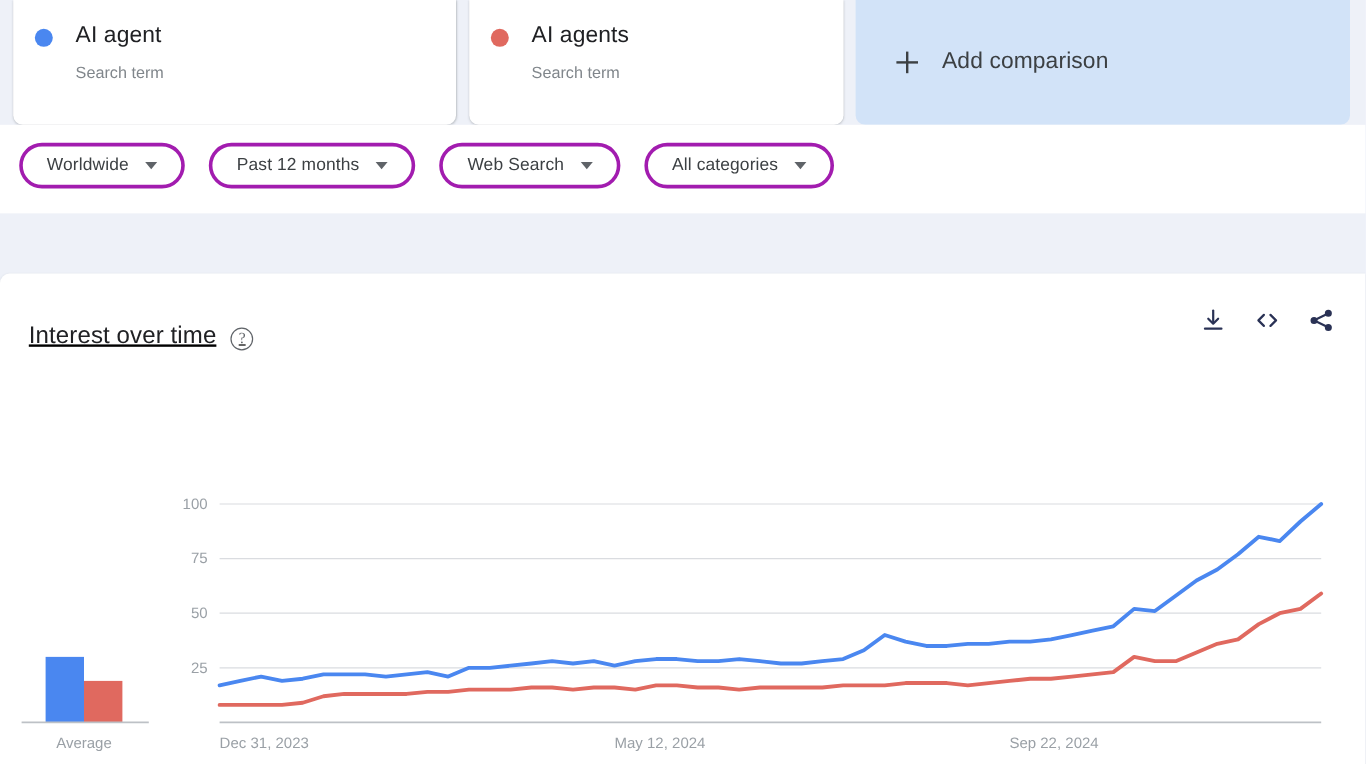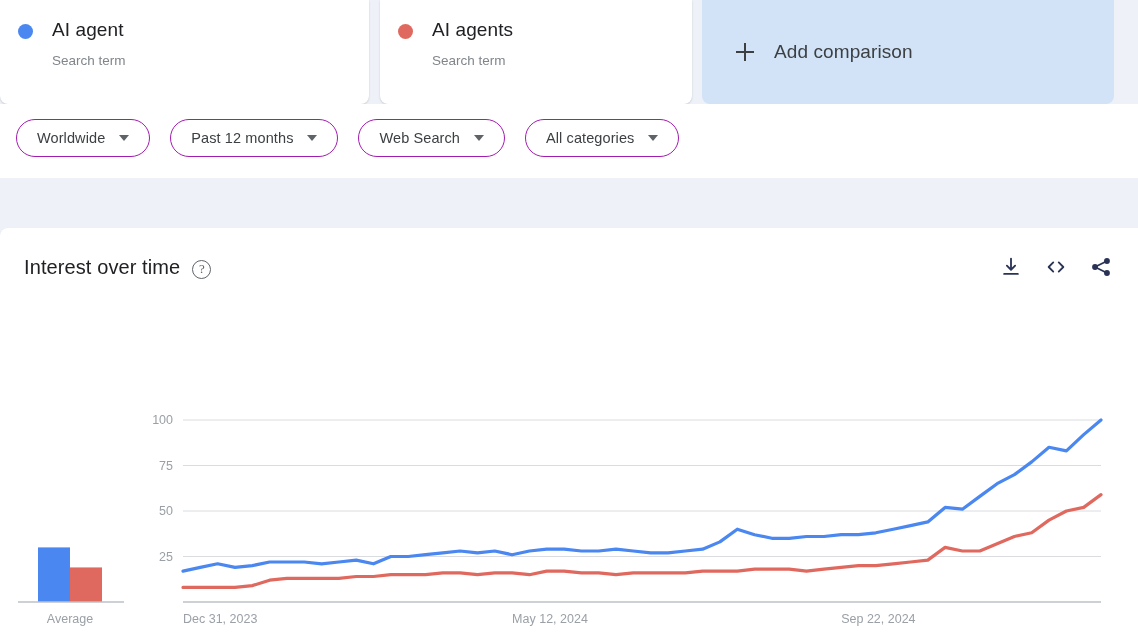--- a/index.html
+++ b/index.html
@@ -9,21 +9,21 @@
     width: 1138px; height: 637px;
     background: #eef1f8;
     font-family: "Liberation Sans", sans-serif;
     overflow: hidden;
   }
   .page { position: relative; width: 1138px; height: 637px; background: #eef1f8; }
 
   
   .terms-row {
     position: absolute; left: 0; top: 0; width: 1138px; height: 104px;
-    display: flex; align-items: stretch;
+    display: flex; align-items: stretch; padding-left: 11px;
   }
   .term-card {
     position: relative;
     background: #ffffff;
     border-radius: 0 0 8px 8px;
     box-shadow: 0 1px 2px rgba(60,64,67,.18), 0 0 1px rgba(60,64,67,.10);
     display: flex; align-items: flex-start;
     padding: 18px 0 0 18px;
   }
   .term-card.c1 { width: 369px; }
@@ -56,21 +56,21 @@
   .plus-icon::after  { top: 0; left: 8px; height: 18px; width: 2px; }
   .add-compare-label { font-size: 19px; color: #3c4043; letter-spacing: .1px; }
 
   
   .filter-strip {
     position: absolute; left: 0; top: 104px; width: 1138px; height: 74px;
     background: #ffffff;
   }
   .filters { display: flex; align-items: center; padding: 15px 0 0 16px; }
   .pill {
-    height: 38px; border: 1px solid #a21caf; border-radius: 19px;
+    height: 38px; border: 3px solid #a21caf; border-radius: 19px;
     display: flex; align-items: center; justify-content: center;
     padding: 0 20px; margin-right: 20px; background: #fff; cursor: pointer;
     white-space: nowrap;
   }
   .pill-label { font-size: 14.5px; color: #3c4043; letter-spacing: .1px; }
   .caret {
     width: 0; height: 0; margin-left: 14px;
     border-left: 5px solid transparent; border-right: 5px solid transparent;
     border-top: 6px solid #5f6368;
   }
@@ -78,21 +78,21 @@
   
   .band { position: absolute; left: 0; top: 178px; width: 1138px; height: 50px; background: #eef1f8; }
 
   
   .chart-card {
     position: absolute; left: 0; top: 228px; width: 1138px; height: 409px;
     background: #ffffff; border-radius: 8px 0 0 0;
     box-shadow: 0 1px 2px rgba(60,64,67,.12);
   }
   .chart-head {
-    position: absolute; left: 24px; top: 28px; display: flex; align-items: center;
+    position: absolute; left: 24px; top: 41px; display: flex; align-items: center; text-decoration: underline;
   }
   .chart-title { font-size: 20px; color: #202124; letter-spacing: .1px; }
   .help-icon {
     width: 19px; height: 19px; margin-left: 12px; margin-top: 3px;
     border-radius: 50%; border: 1.6px solid #5f6368; color: #5f6368;
     font-size: 13px; line-height: 16px; text-align: center; cursor: pointer;
     font-family: "Liberation Serif", serif;
   }
   .chart-actions {
     position: absolute; right: 26px; top: 28px; display: flex; align-items: center; gap: 23px;

